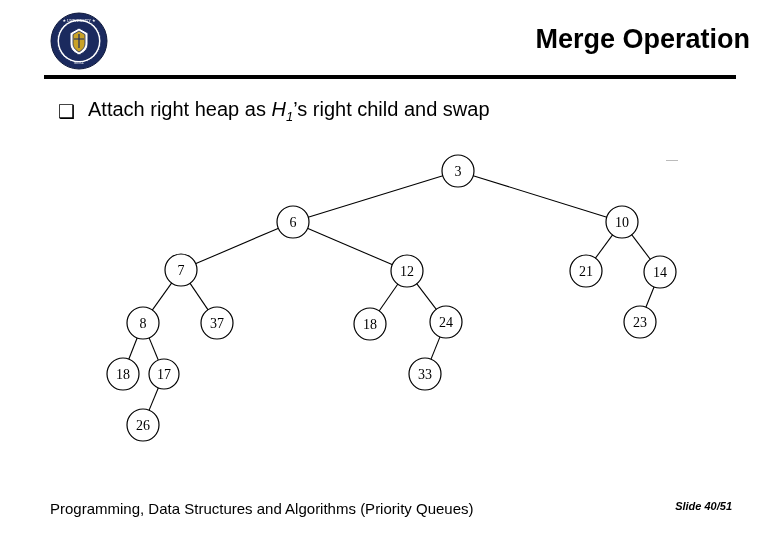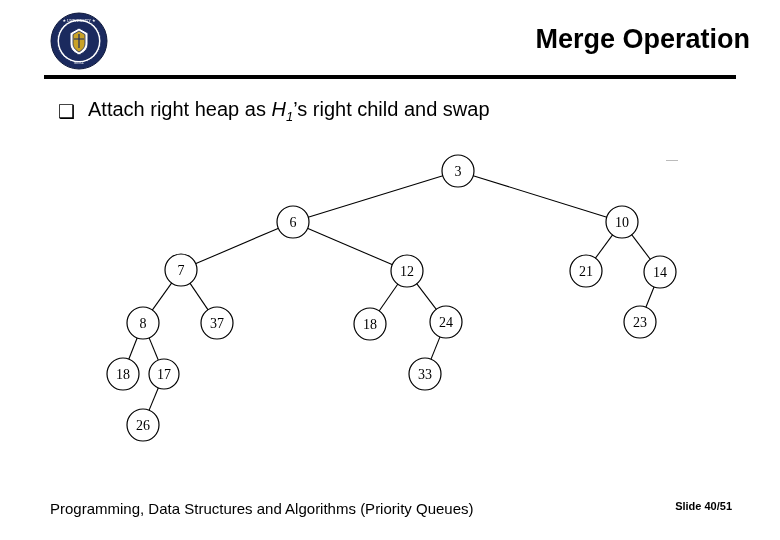--- a/index.html
+++ b/index.html
@@ -112,20 +112,21 @@
     color: #000000;
   }
   .footer-right {
     position: absolute;
     right: 48px;
     top: 500px;
     font-size: 11px;
     color: #000000;
     font-weight: bold;
     text-align: left;
+    font-style: italic;
   }
 </style>
 </head>
 <body>
 
 <div class="slide">
 
   <div class="logo">
     <svg width="58" height="58" viewBox="0 0 58 58" xmlns="http://www.w3.org/2000/svg">
       <circle cx="29" cy="29" r="28" fill="#1b2a5e" stroke="#101a3c" stroke-width="1"></circle>

